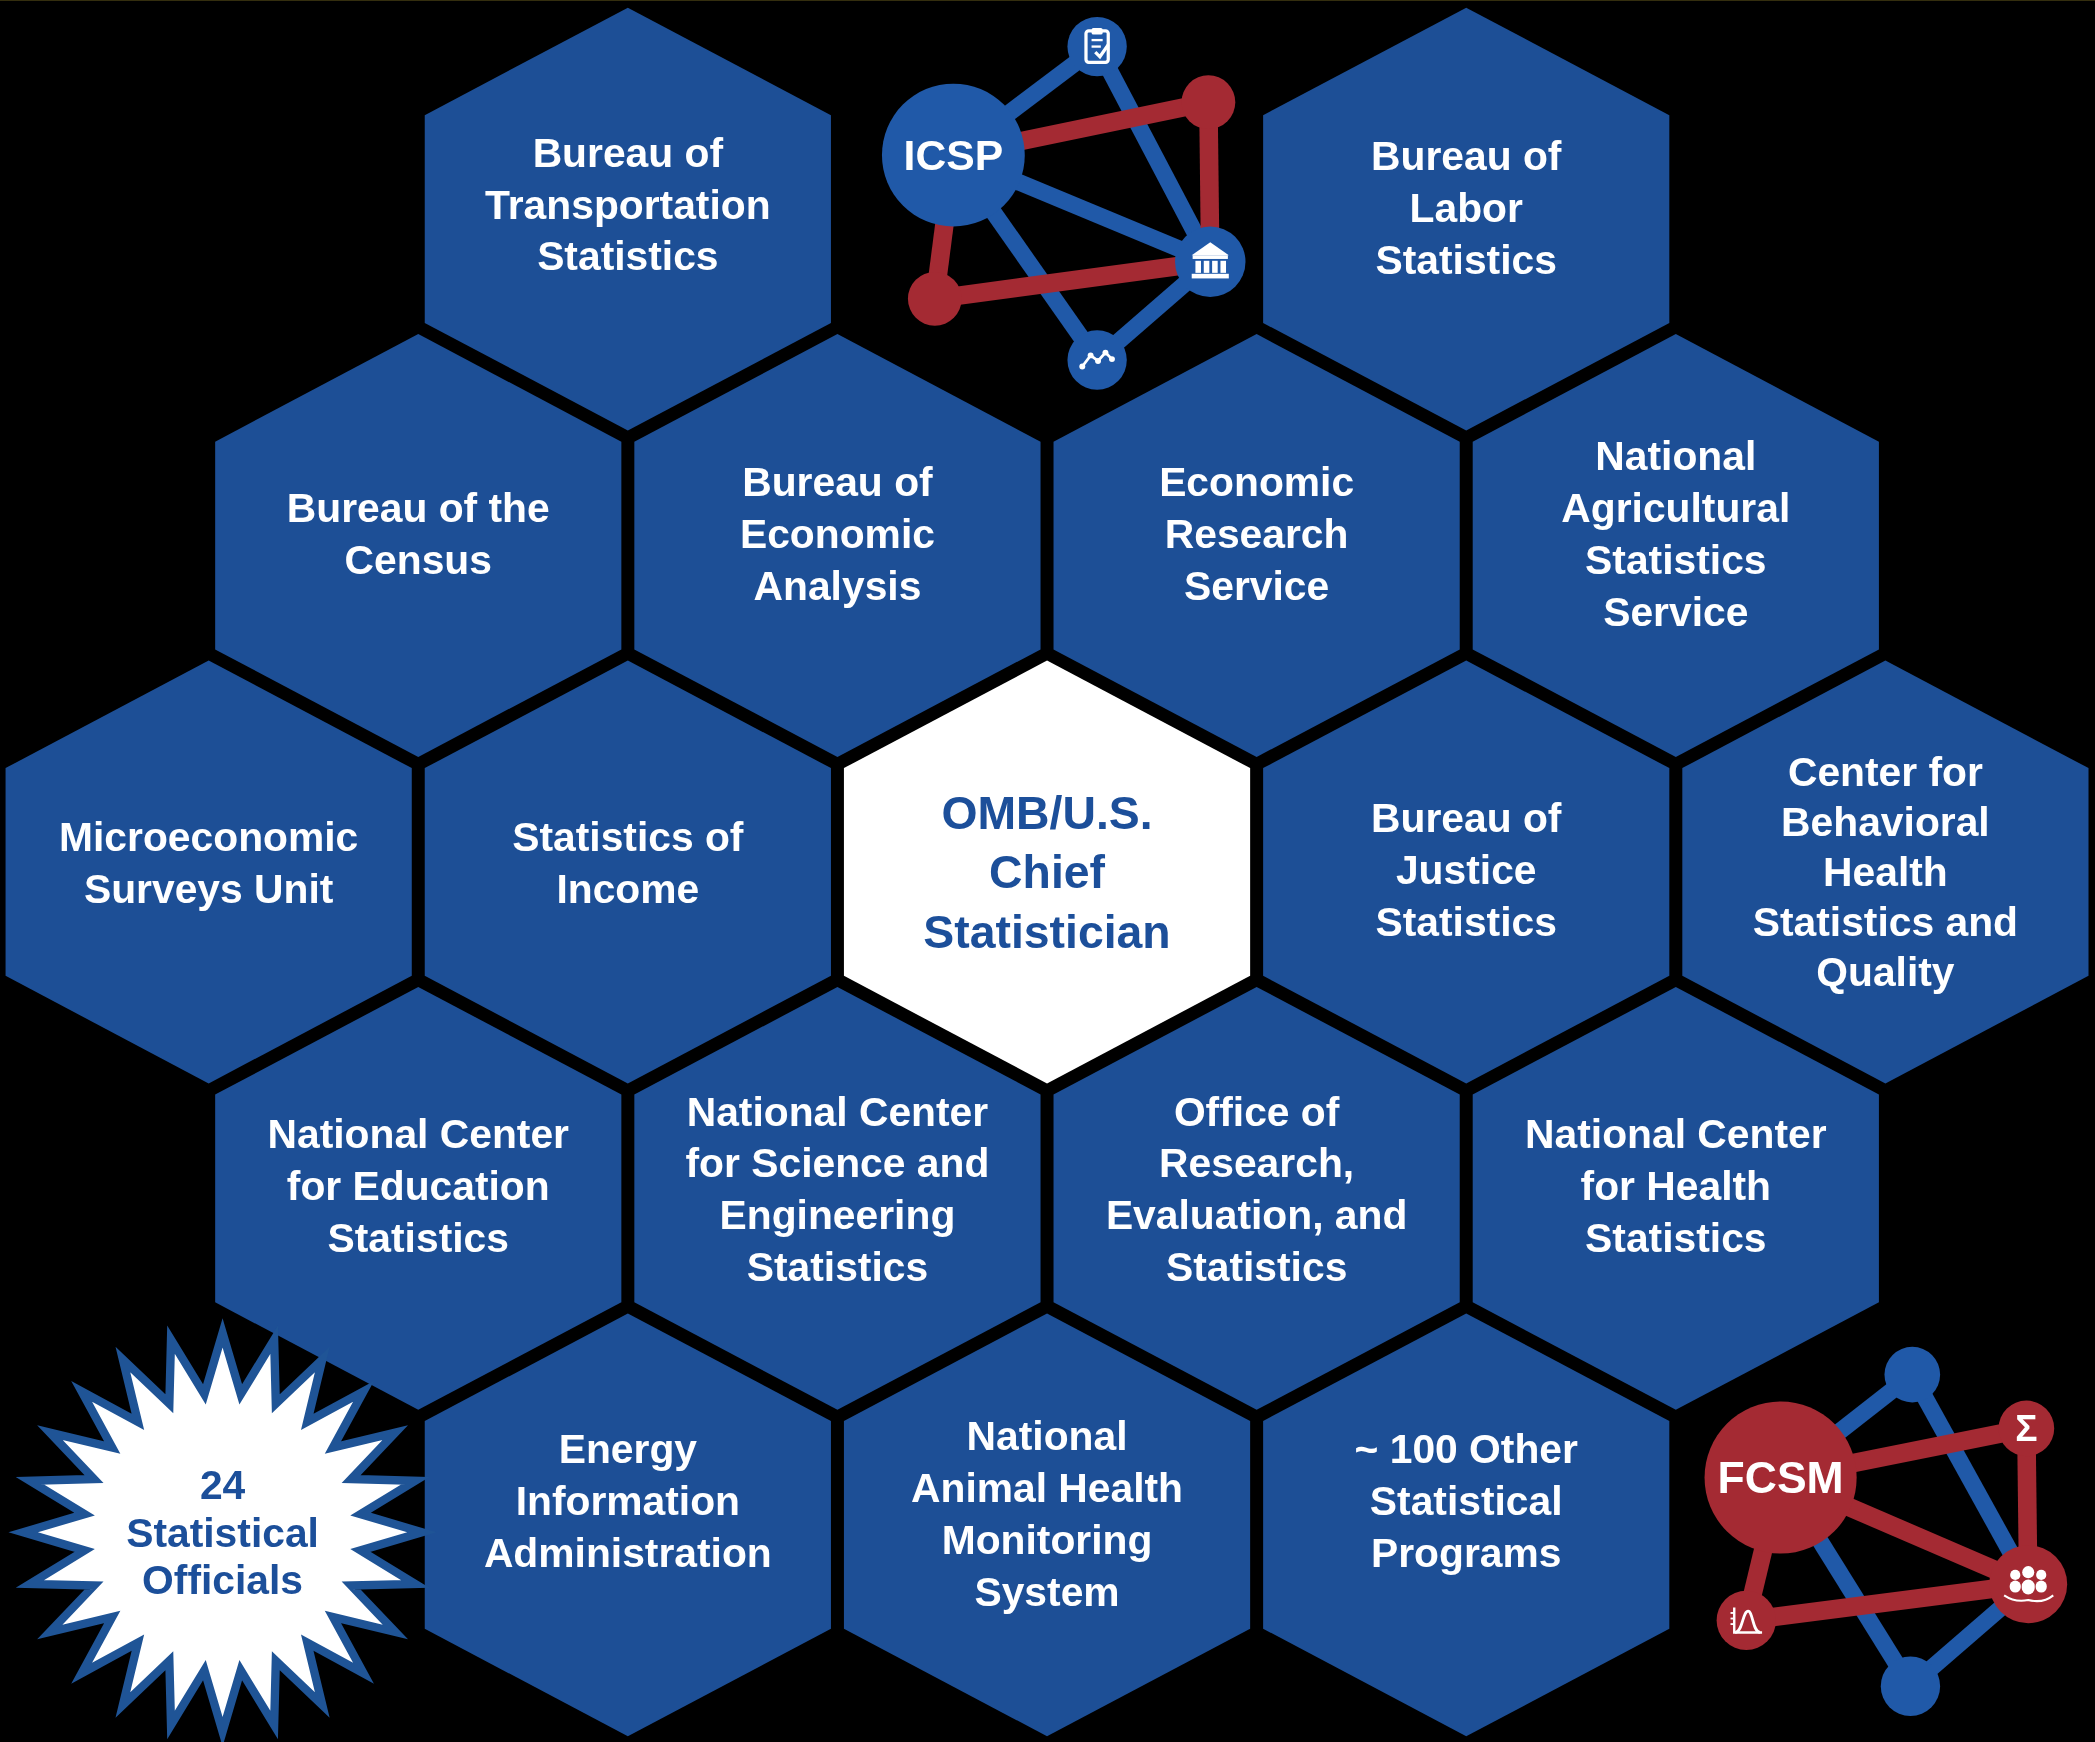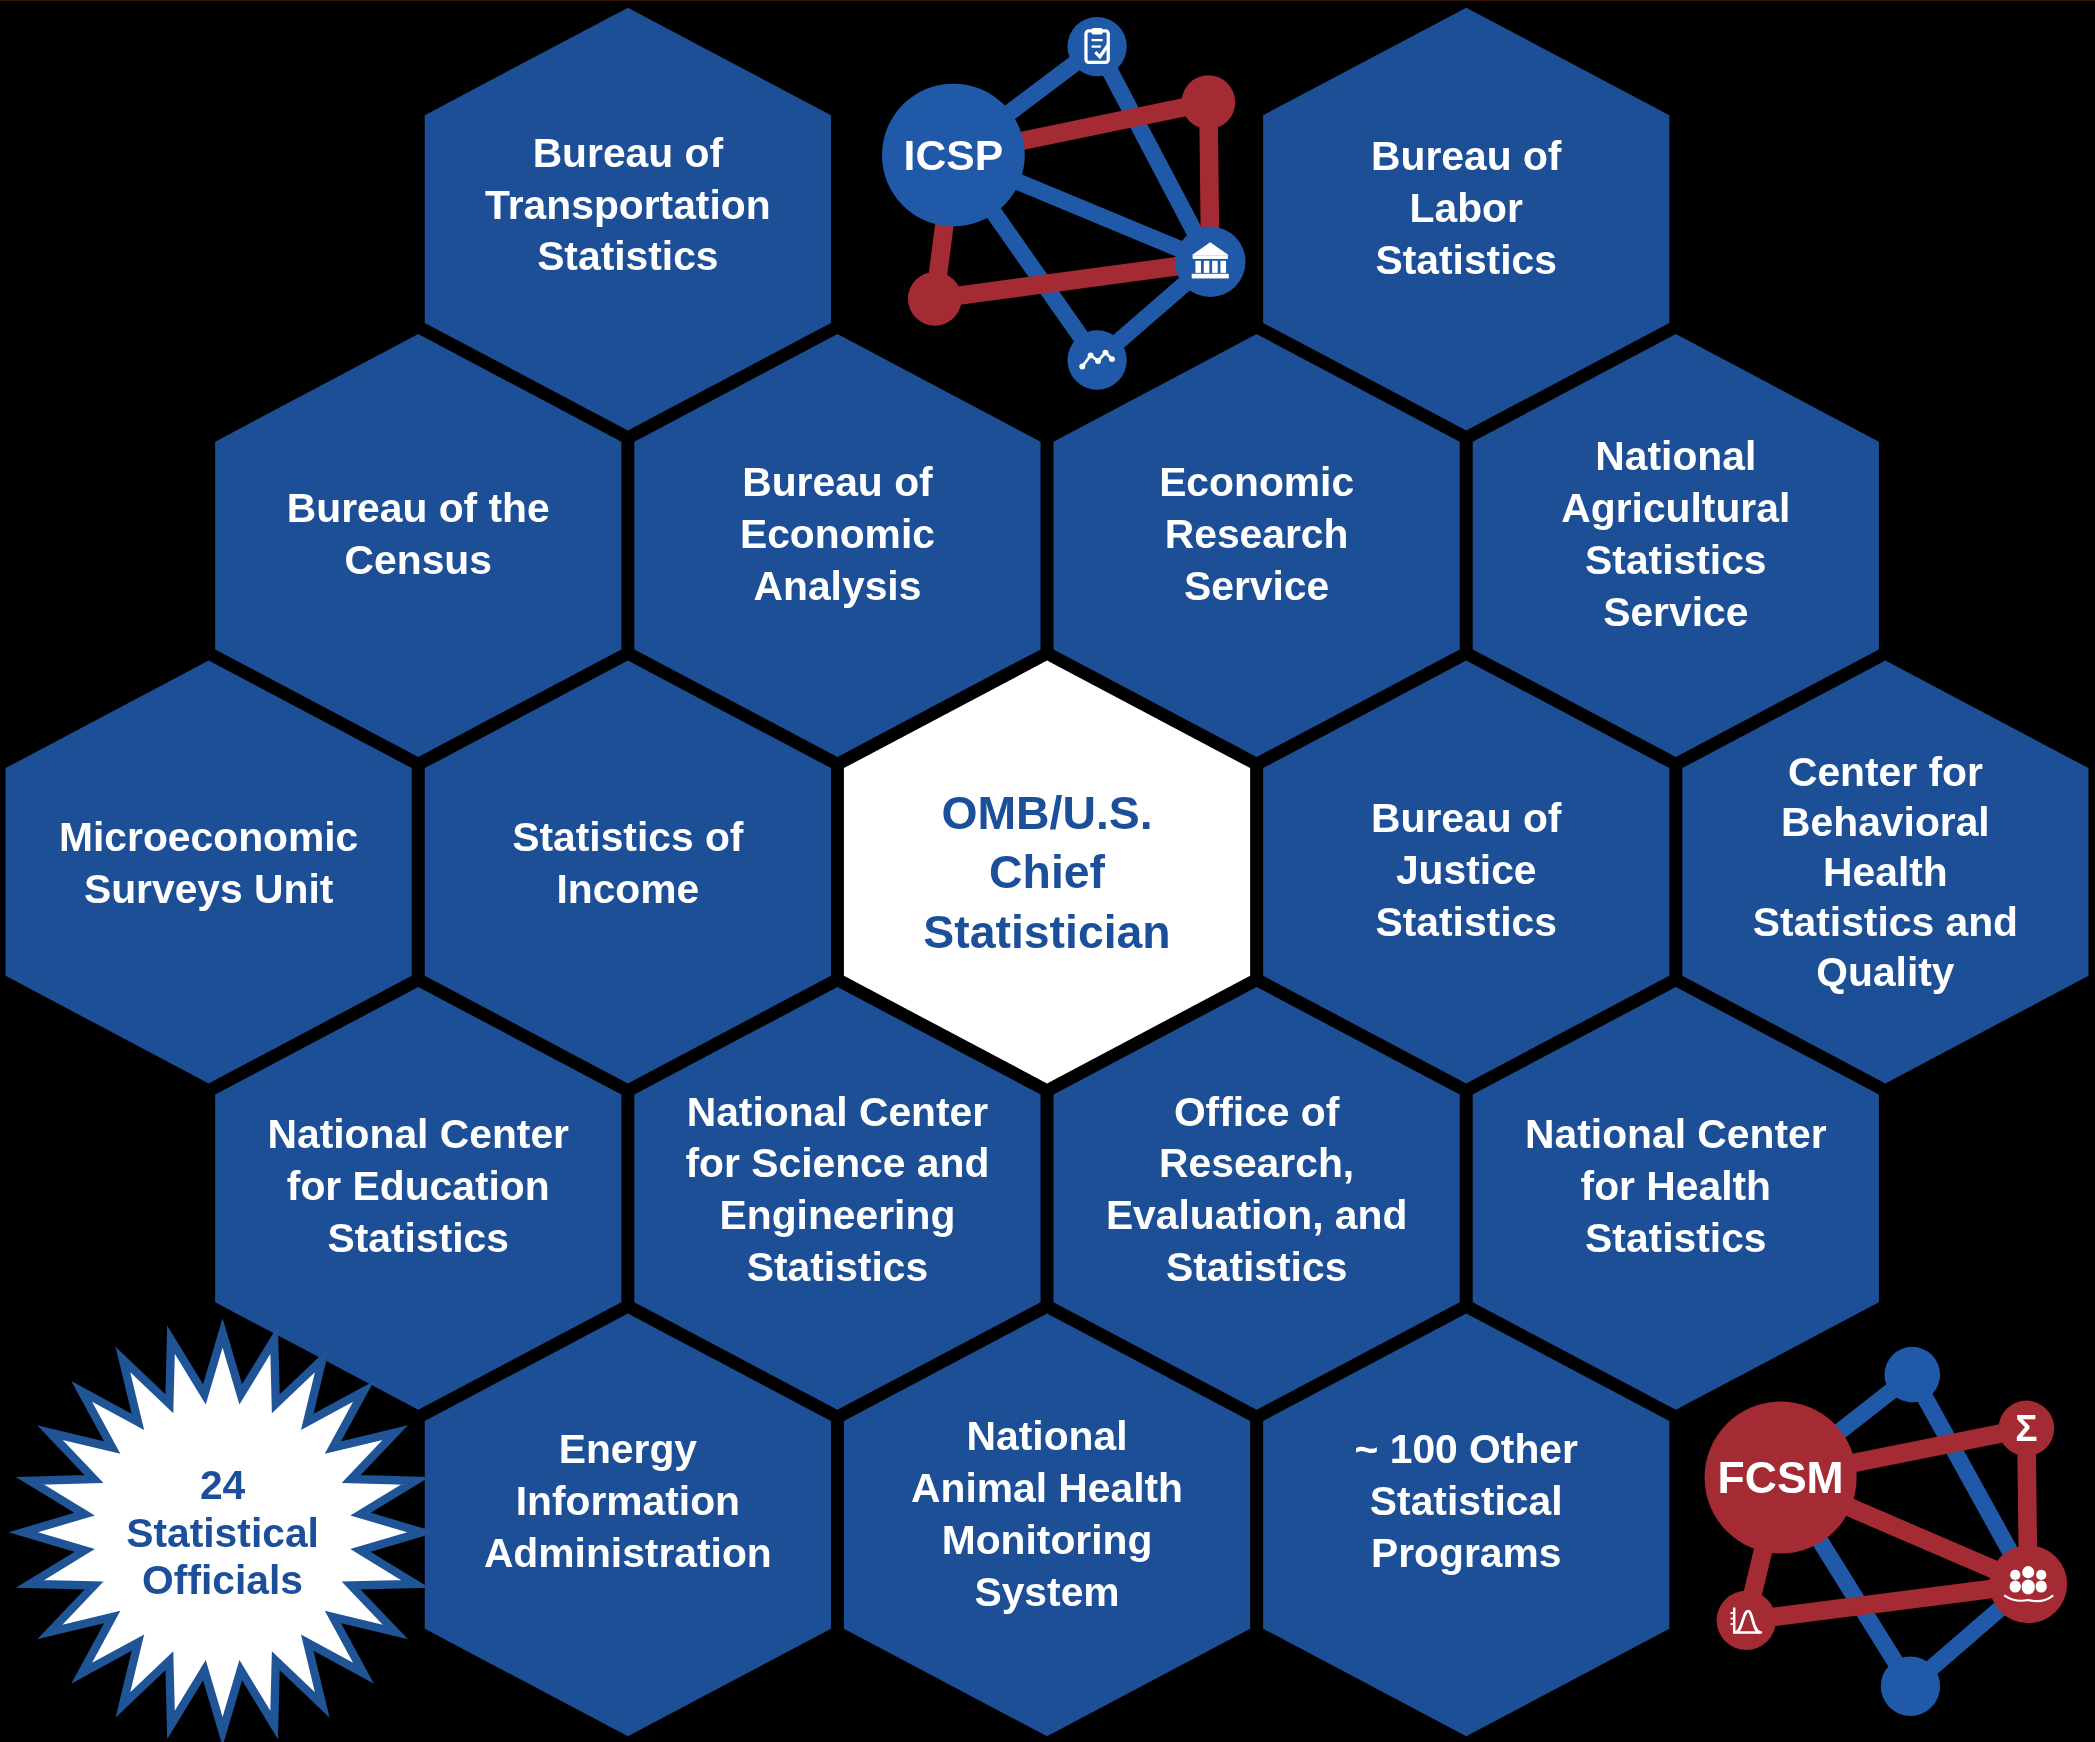--- a/index.html
+++ b/index.html
@@ -1,16 +1,16 @@
 <!DOCTYPE html>
 <html style="font-size:15px"><head>
 <meta charset="utf-8">
 <style>
   html,body{margin:0;padding:0;background:#000;}
-  .stage{width:2095px;height:1743px;position:relative;background:#f97316;}
+  .stage{width:2095px;height:1743px;position:relative;background:#fde047;}
   svg{display:block;font-family:"Liberation Sans", sans-serif;}
   .hex-shape{fill:#1D4F96;}
   .hex.white .hex-shape{fill:#ffffff;}
   .hex-label{fill:#ffffff;font-weight:bold;}
   .hex.white .hex-label{fill:#1C4F9A;}
   .logo-edge-blue{stroke:#2059A8;stroke-width:18;fill:none;}
   .logo-edge-red{stroke:#A42A33;stroke-width:20;fill:none;}
   .node-blue{fill:#2059A8;}
   .node-red{fill:#A42A33;}
   .logo-text{fill:#ffffff;font-weight:bold;text-anchor:middle;}

